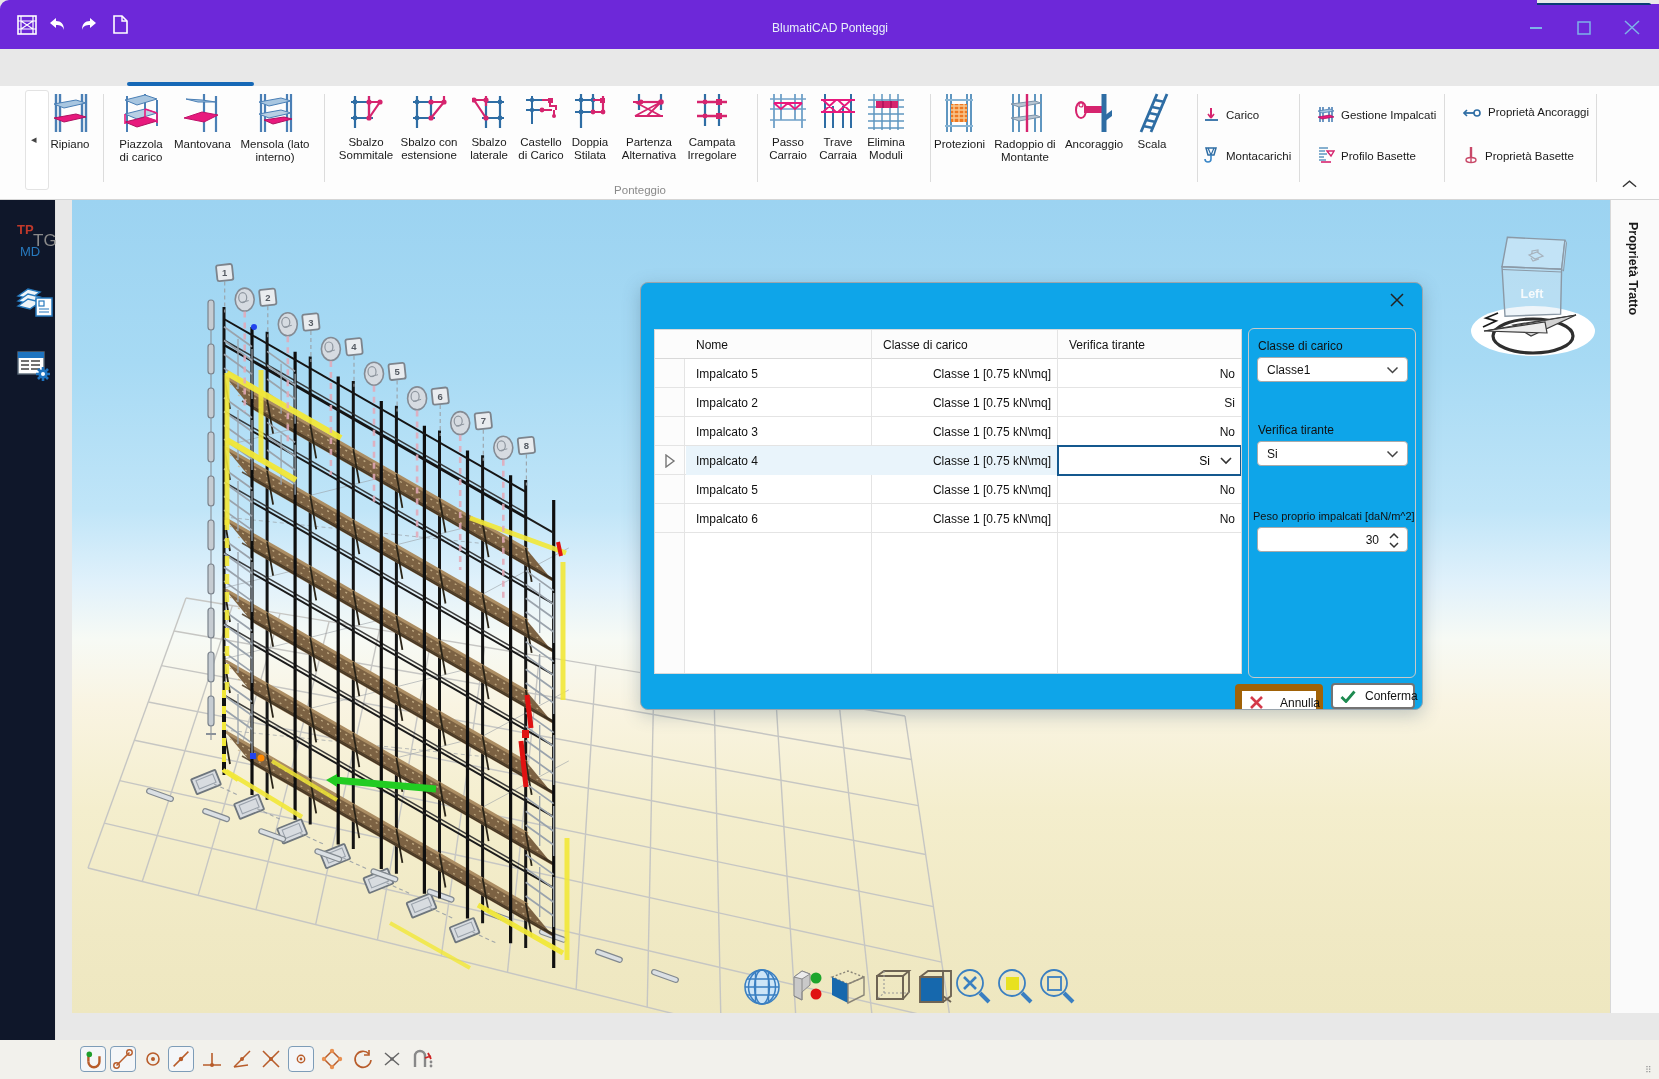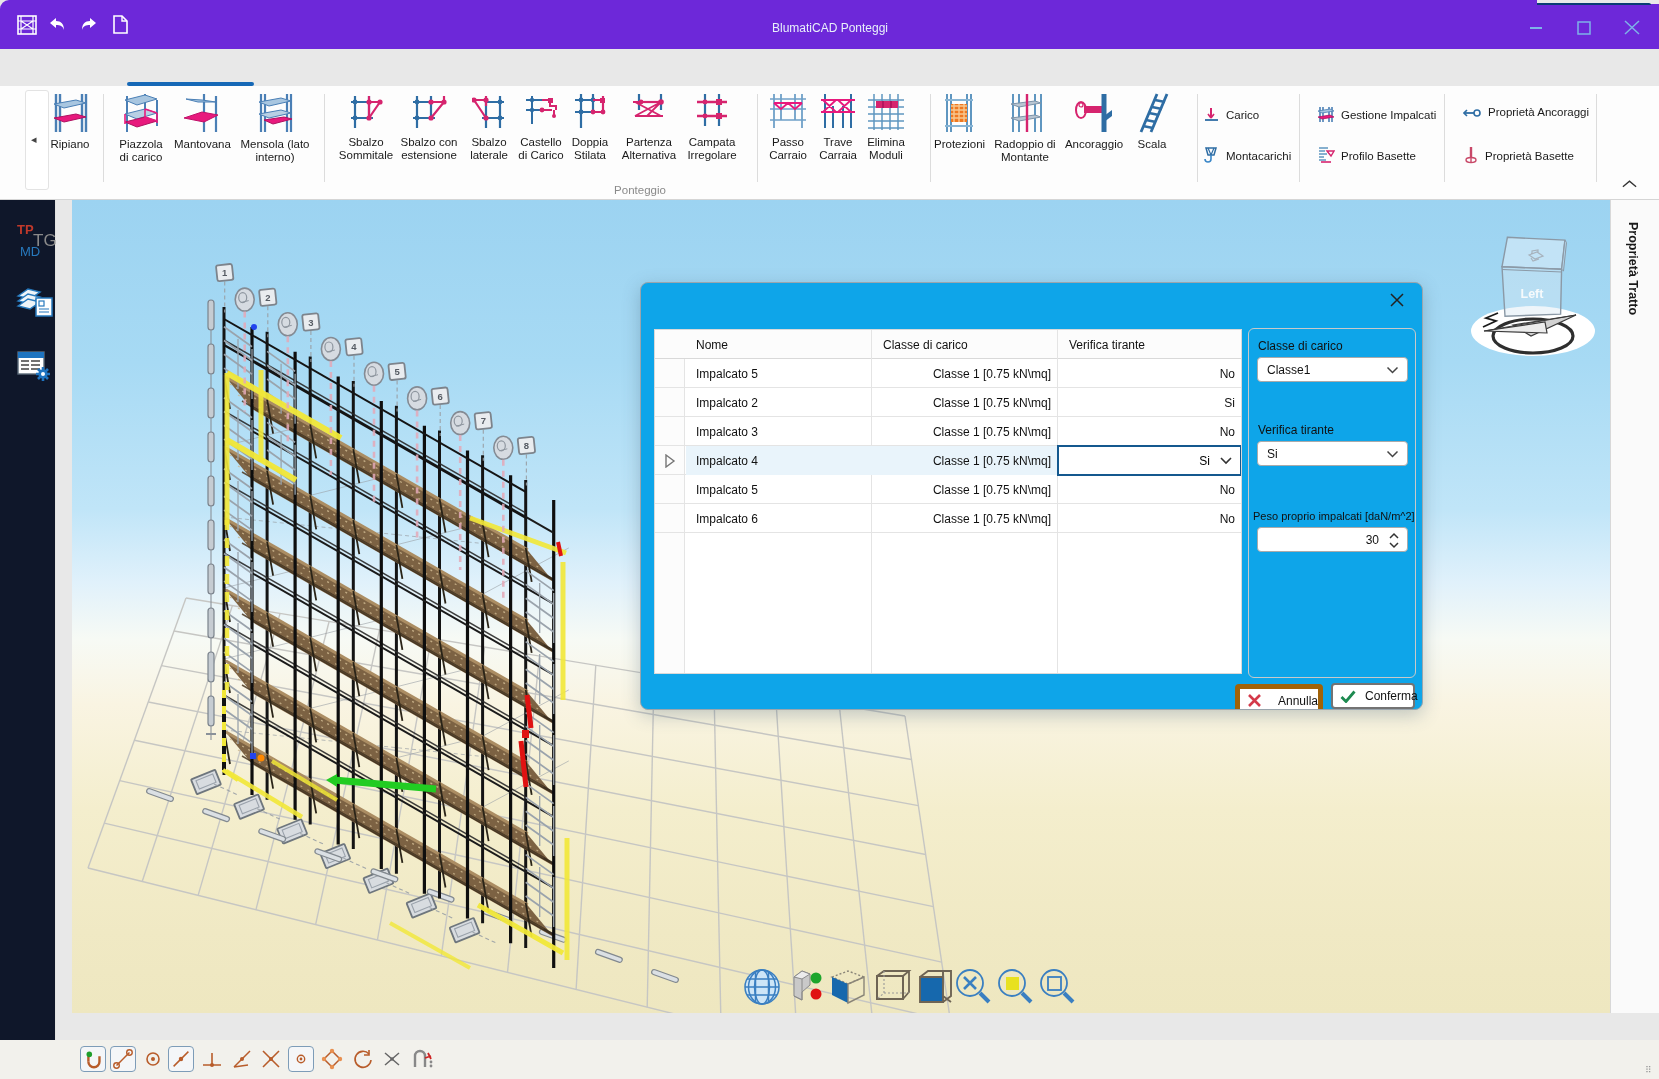--- a/index.html
+++ b/index.html
@@ -50,21 +50,21 @@
 .drow{position:absolute;left:0;width:586px;height:29px;border-bottom:1px solid #e4e4e4;font-size:12px;color:#111}
 .dcell{position:absolute;top:8px}
 #dgut{position:absolute;left:0;top:0;width:30px;border-right:1px solid #e4e4e4;background:#fcfcfc}
 .dv1{position:absolute;left:216px;top:0;width:1px;height:203px;background:#e4e4e4}
 .dv2{position:absolute;left:402px;top:0;width:1px;height:203px;background:#e4e4e4}
 #dgroup{position:absolute;left:607px;top:45px;width:168px;height:350px;border:1px solid #c9c9c9;border-radius:6px}
 .dlab{position:absolute;left:9px;font-size:12px;color:#111}
 .dcombo{position:absolute;left:8px;width:151px;height:25px;background:#fff;border:1px solid #aaa;border-radius:4px;font-size:12px;color:#111}
 .dcombo .v{position:absolute;left:9px;top:5px}
 .c2{position:absolute;right:8px;top:8px}
-.dbtn{position:absolute;top:401px;height:36px;background:#fff;border:5px solid #a16207;border-radius:4px;font-size:12px;color:#111}
+.dbtn{position:absolute;top:401px;height:36px;background:#fff;border:7px solid #a16207;border-radius:4px;font-size:12px;color:#111}
 </style></head><body>
 <div id="page">
 
 <div id="titlebar">
   <div class="notch"></div>
       <div class="notchline"></div>
   <svg class="tbico" style="left:17px;top:15px" width="20" height="20" viewBox="0 0 20 20">
         <rect x="1" y="1" width="18" height="18" fill="none" stroke="#fff" stroke-width="1.6"></rect>
         <path d="M4 1v18M16 1v18M1 6h18M1 14h18M4 6l12 8M16 6l-6 4M4 14l6-4" stroke="#fff" stroke-width="1.2" fill="none"></path>
       </svg>

